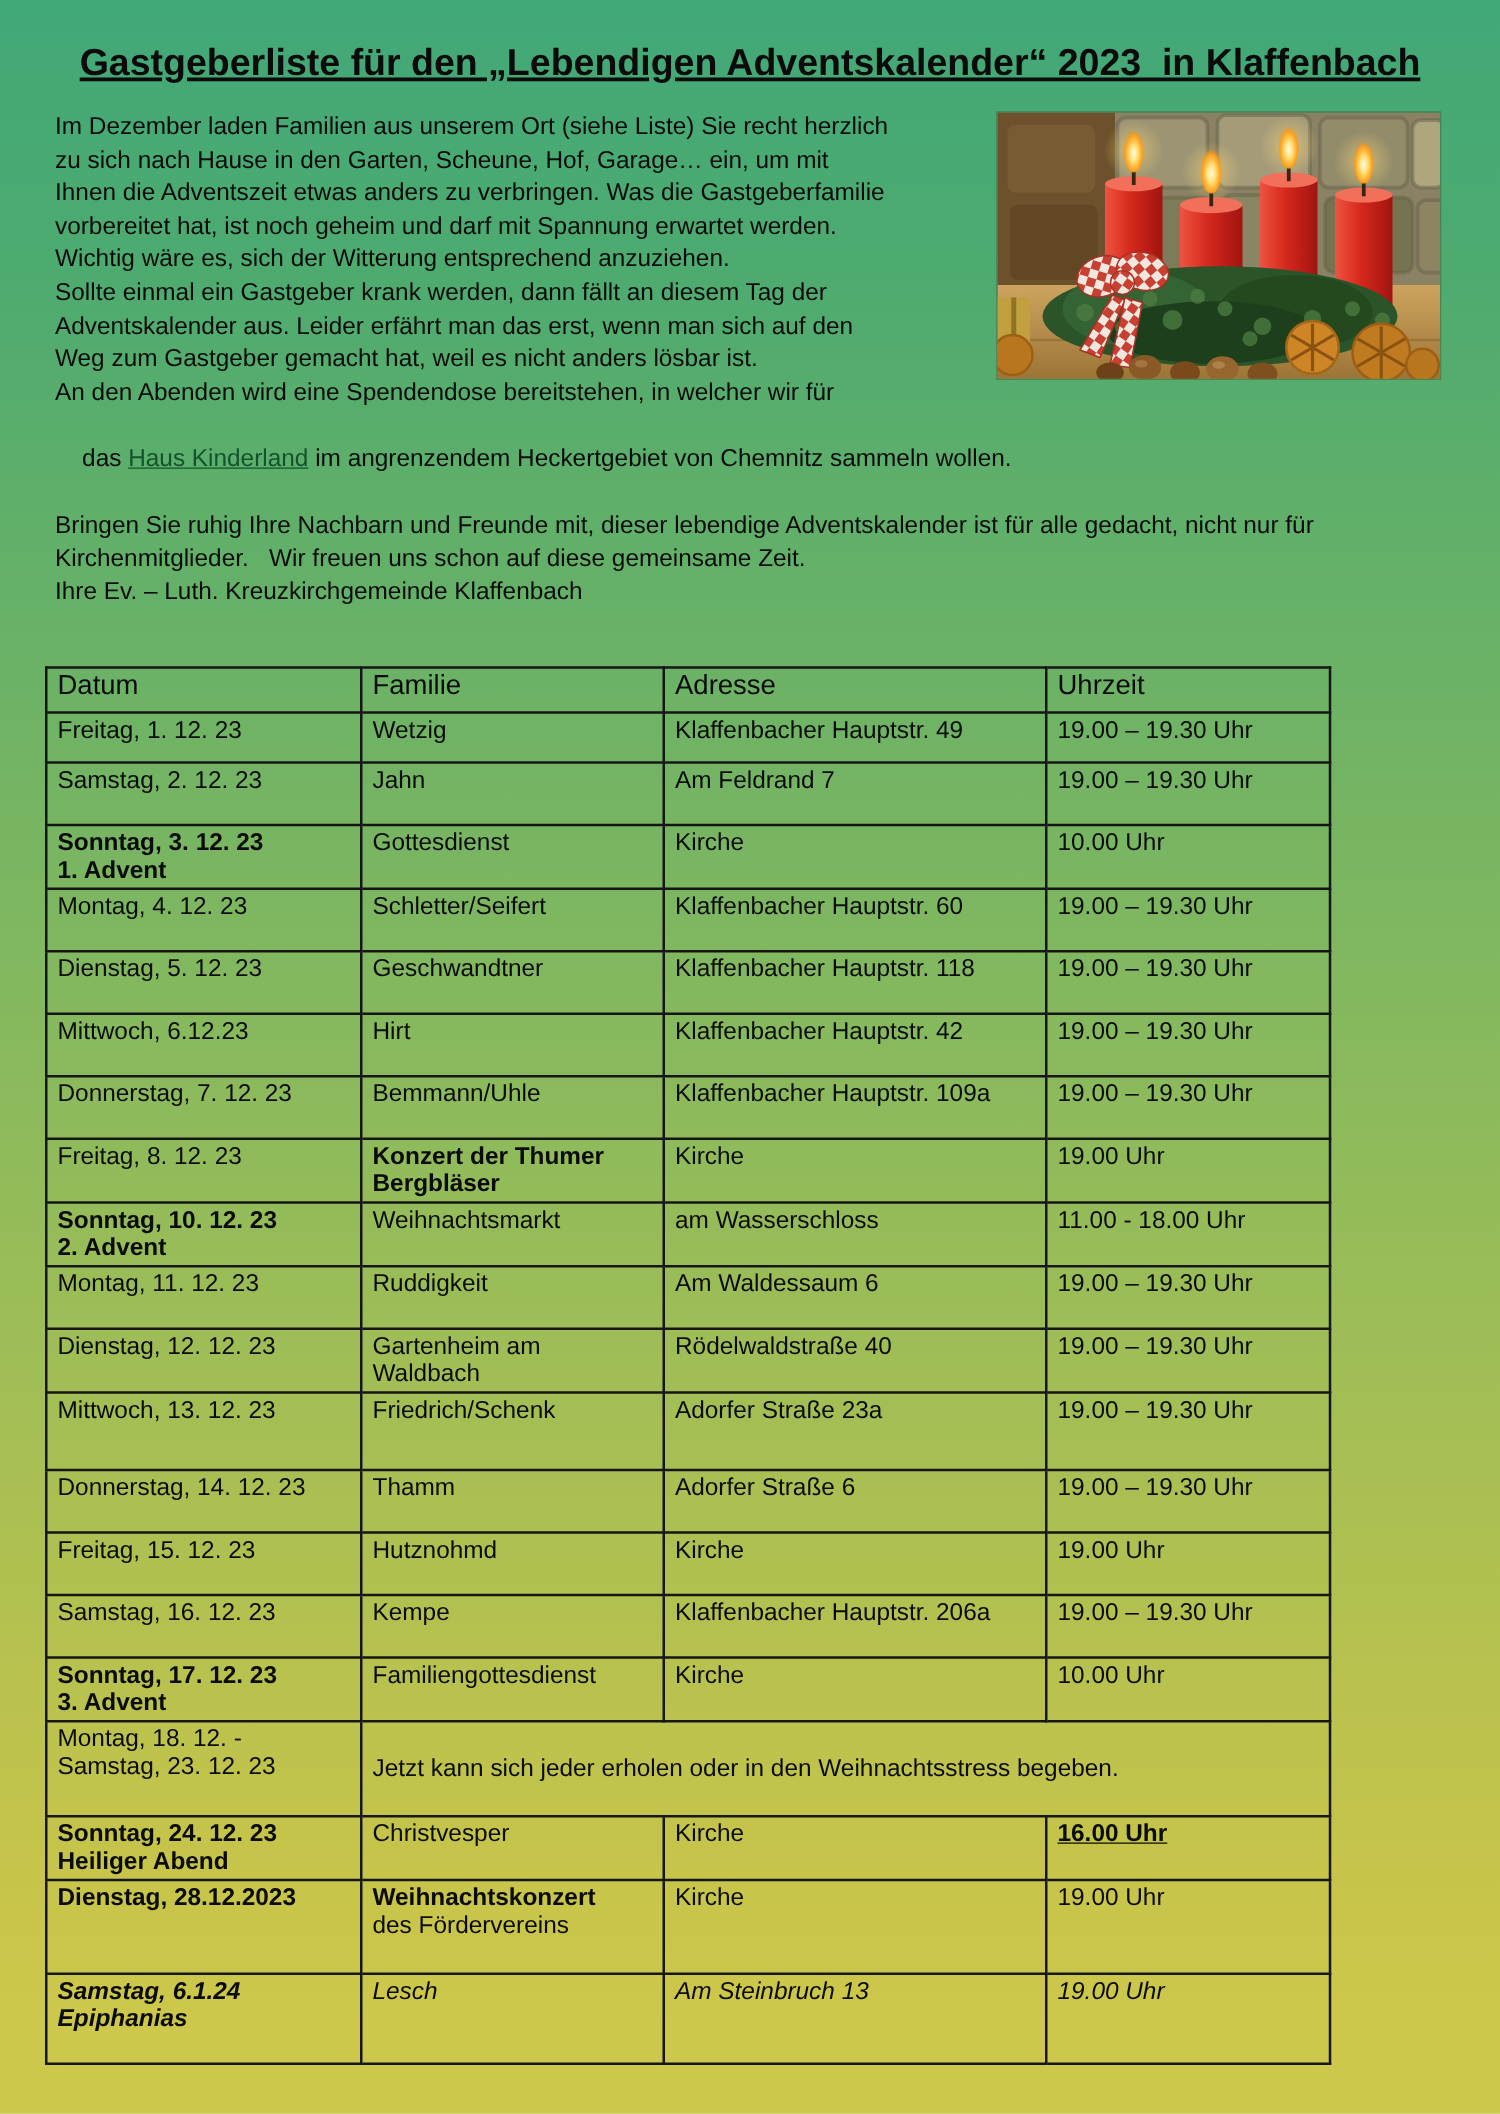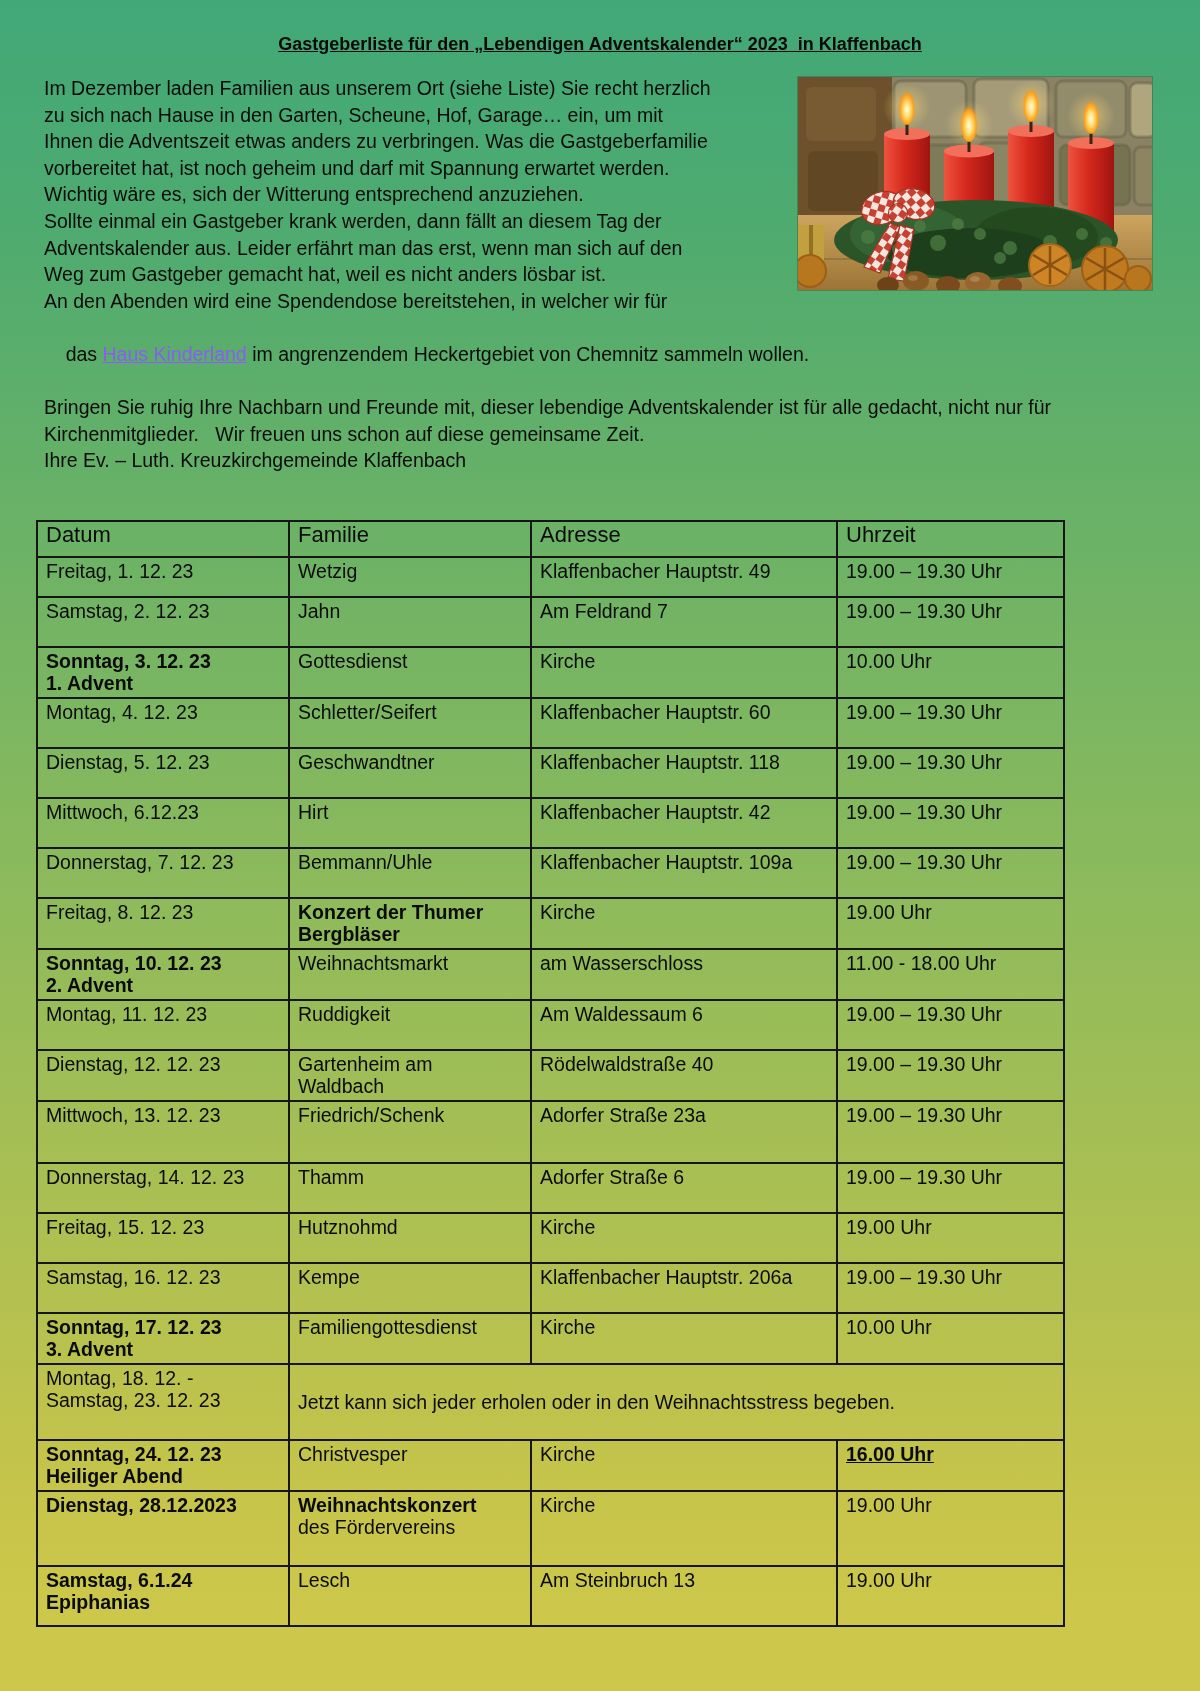--- a/index.html
+++ b/index.html
@@ -3,30 +3,30 @@
 <meta charset="utf-8">
 <style>
   html,body{margin:0;padding:0;}
   body{
     width:1200px;height:1691px;overflow:hidden;
     background:linear-gradient(180deg,#41A878 0%,#4FAB6F 14%,#8CBA5C 52%,#C6C44A 88%,#CDC84B 96%);
     font-family:"Liberation Sans","DejaVu Sans",sans-serif;
     color:#0b0b0b;
   }
   .title{
-    text-align:center;font-size:18px;font-weight:bold;
+    text-align:center;font-size:30px;font-weight:bold;
     text-decoration:underline;margin:34px 0 20px 0;white-space:pre-wrap;
   }
   .intro{margin:0 44px;font-size:19.5px;line-height:26.6px;}
   .intro .line{white-space:pre-wrap;}
   .photo{
     float:right;width:354px;height:213px;margin:2px 4px 12px 16px;
     box-shadow:0 0 0 1px rgba(60,60,40,.35);
   }
-  a.link{color:#8b5cf6;text-decoration:underline;cursor:pointer;}
+  a.link{color:#14532d;text-decoration:underline;cursor:pointer;}
   table.sched{
     border-collapse:collapse;table-layout:fixed;width:1027px;
     margin:46px 0 0 36px;
   }
   .sched th,.sched td{
     border:2px solid #161616;vertical-align:top;
     padding:2px 8px;font-size:19.5px;line-height:22.5px;text-align:left;
     overflow:hidden;
   }
   .sched th{font-weight:normal;font-size:22px;height:30px;padding:2px 8px;}
@@ -391,21 +391,21 @@
         <td>
           <div class="line b">Dienstag, 28.12.2023</div>
         </td>
         <td>
           <div class="line b">Weihnachtskonzert</div>
           <div class="line">des Fördervereins</div>
         </td>
         <td>Kirche</td>
         <td><span>19.00 Uhr</span></td>
       </tr>
-      <tr style="height: 60px;">
+      <tr style="height: 72px; font-style: italic;">
         <td>
           <div class="line b">Samstag, 6.1.24</div>
           <div class="line b">Epiphanias</div>
         </td>
         <td>
           <div class="line">Lesch</div>
         </td>
         <td>Am Steinbruch 13</td>
         <td><span>19.00 Uhr</span></td>
       </tr>

